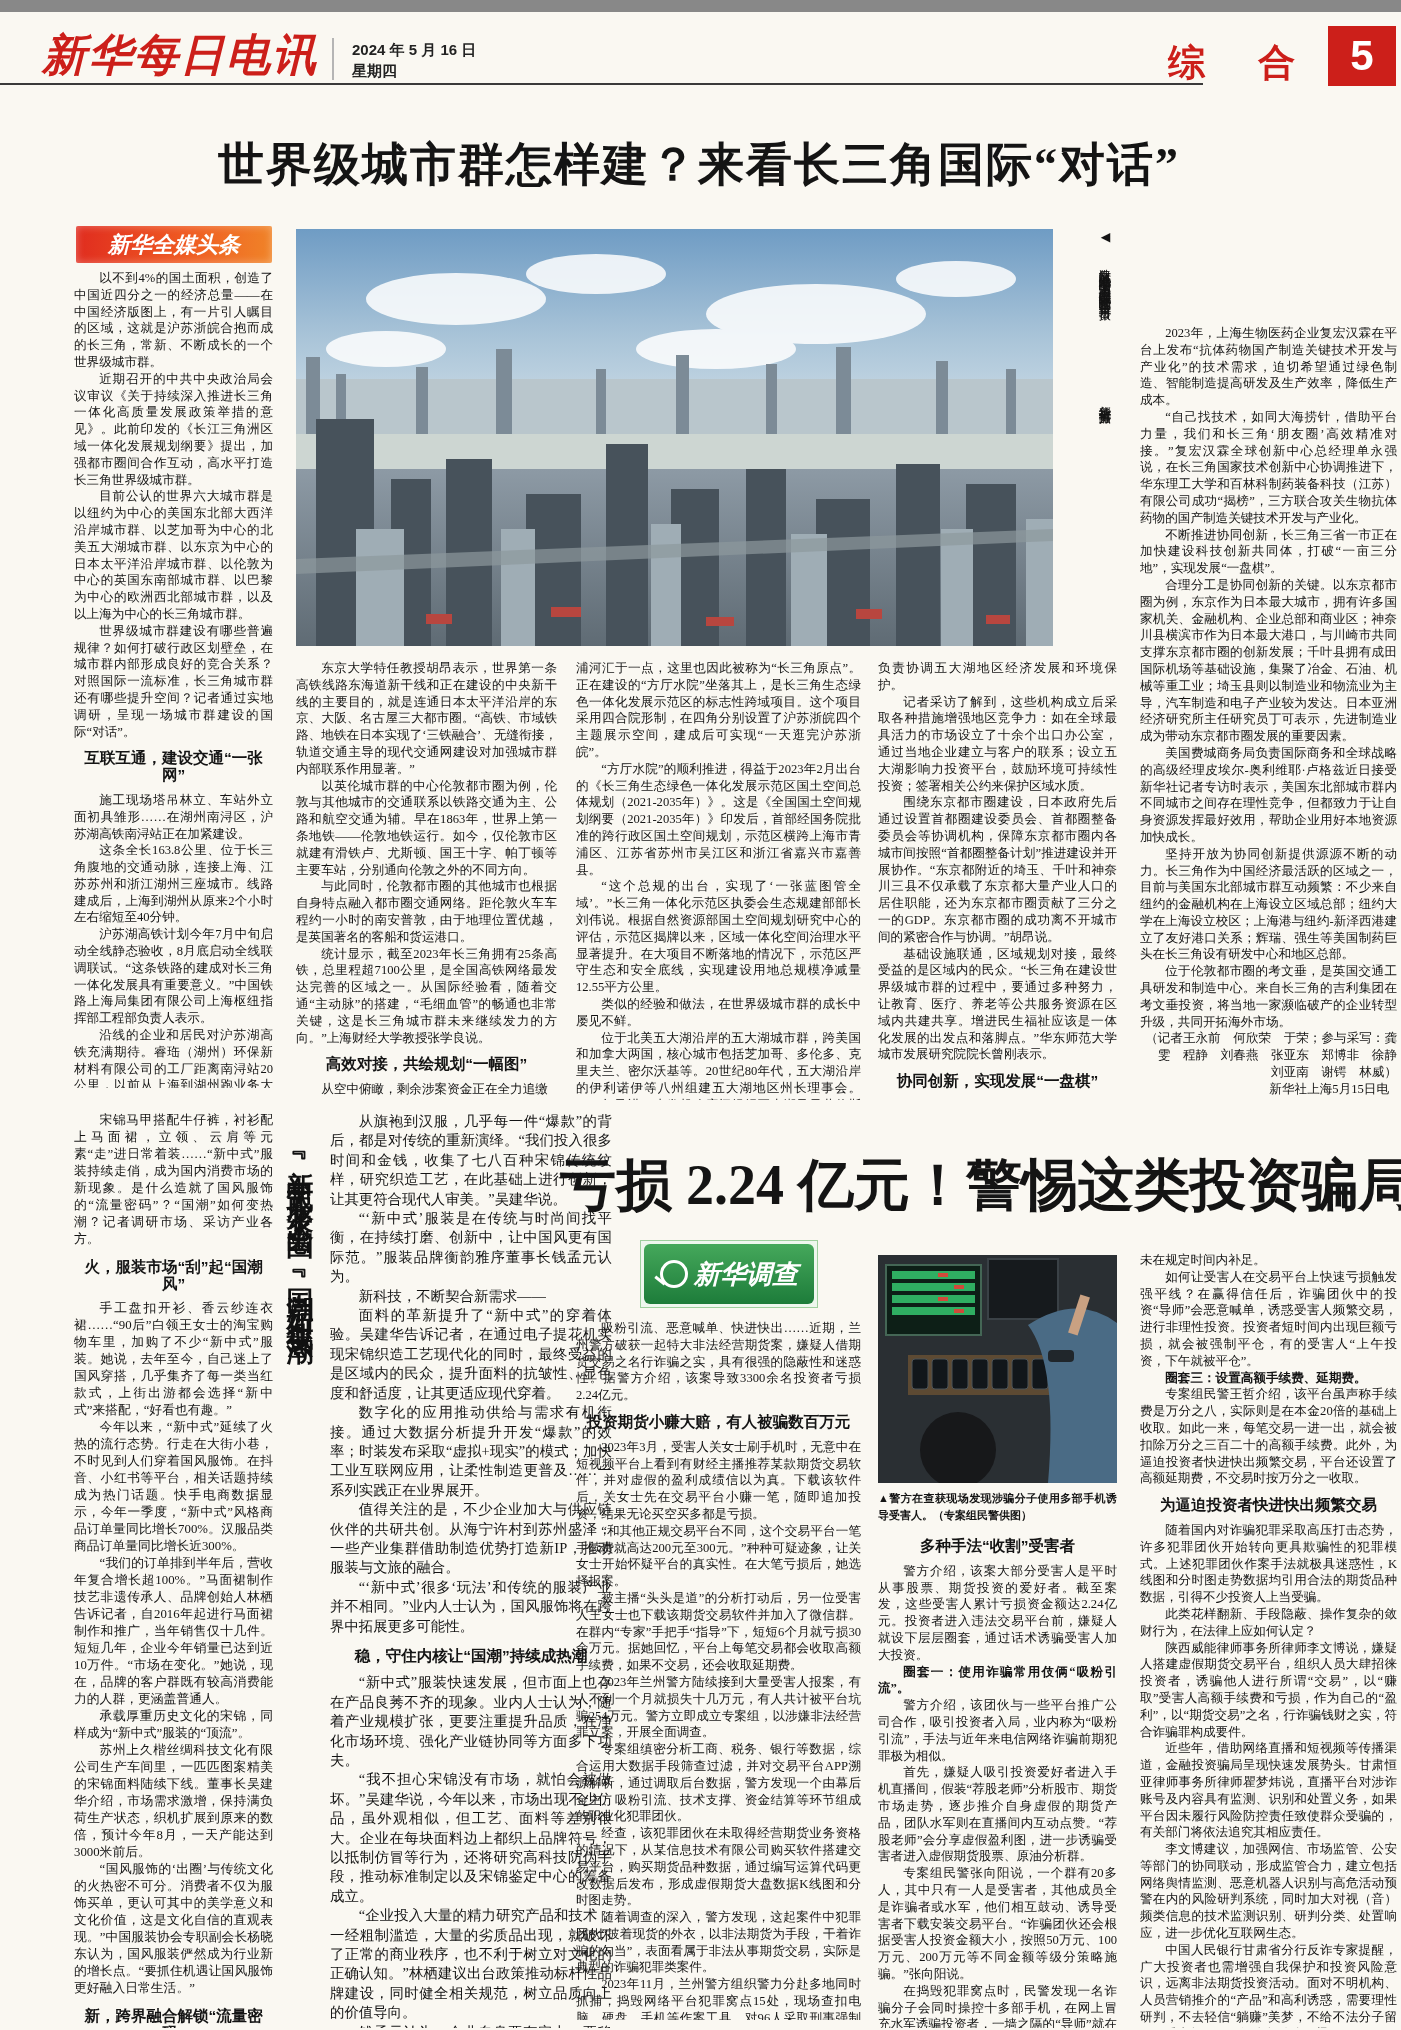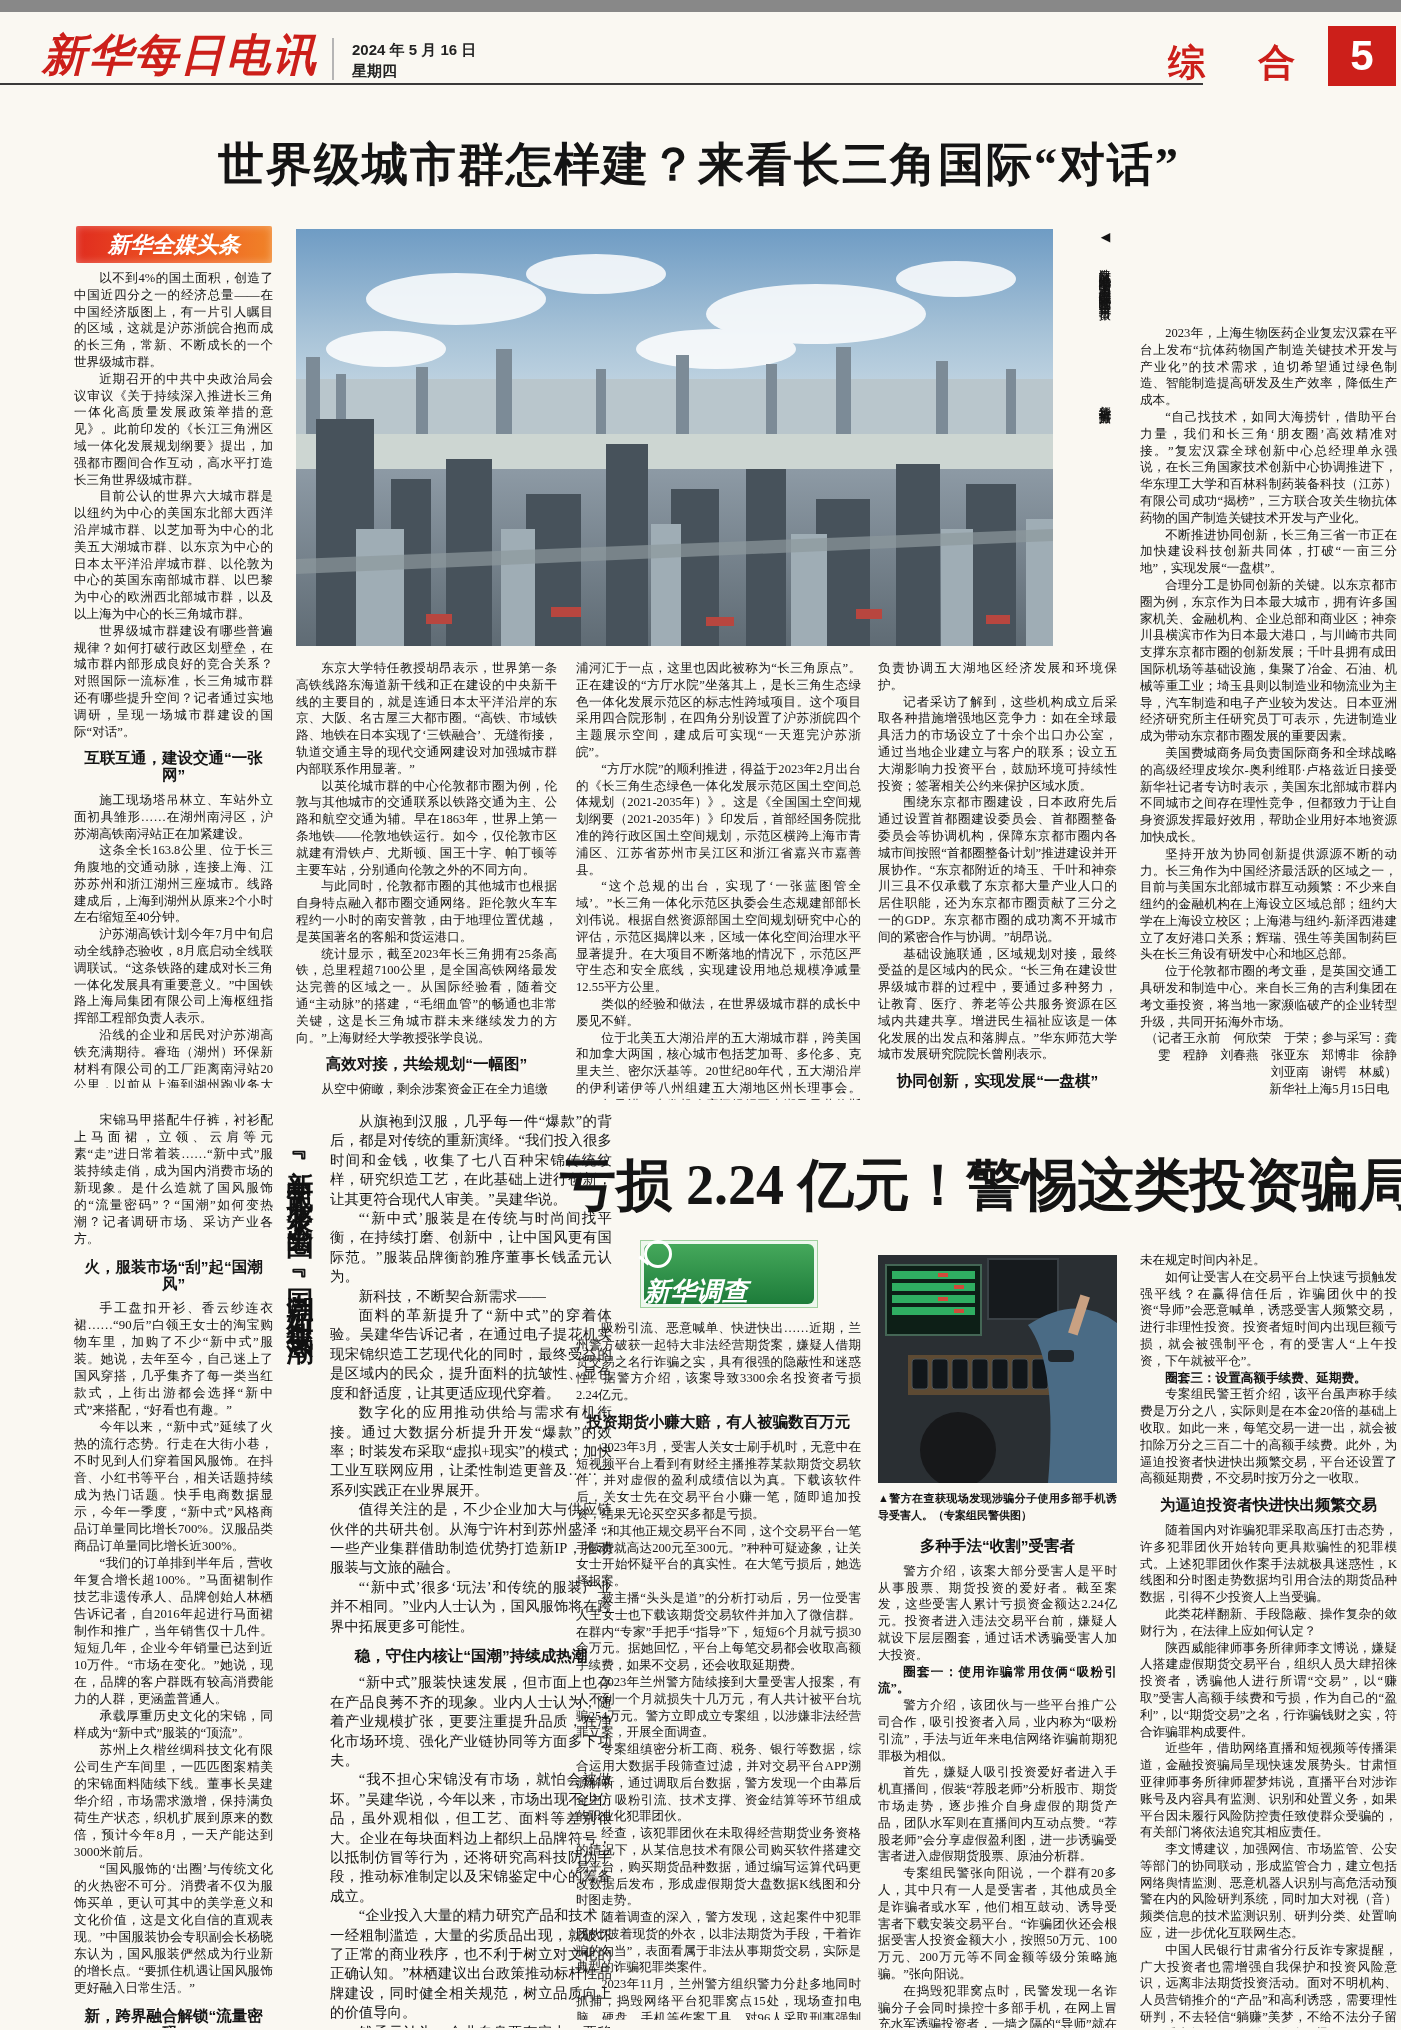--- a/index.html
+++ b/index.html
@@ -27,21 +27,21 @@
              background:linear-gradient(95deg,#e02c1f 0%,#ef5a22 55%,#f08428 100%);
              color:#fff;font-style:italic;font-weight:bold;font-size:22px;text-align:center;
              line-height:37px;font-family:"Liberation Sans","DejaVu Sans",sans-serif;
              box-shadow:inset 0 0 8px rgba(255,255,255,.35);}
   .badge-green-wrap{position:absolute;left:640px;top:1228px;width:170px;height:60px;
              border:1px solid #9ecf9e;padding:3px;background:#eef7ee;}
   .badge-green{width:100%;height:100%;border-radius:6px;
              background:linear-gradient(180deg,#45a85b 0%,#1d7c3a 100%);
              color:#fff;font-style:italic;font-weight:bold;font-size:26px;
              font-family:"Liberation Sans","DejaVu Sans",sans-serif;
-             display:flex;justify-content:center;gap:6px;flex-direction:column;}
+             display:flex;align-items:center;justify-content:center;gap:6px;}
   .mag{width:22px;height:22px;border:3px solid #fff;border-radius:50%;position:relative;flex:none;}
   .mag:after{content:"";position:absolute;left:-9px;top:16px;width:12px;height:3px;background:#fff;
              transform:rotate(38deg);}
   
   .col{position:absolute;text-align:justify;overflow:hidden;font-size:12.6px;line-height:16.8px;}
   .col p{margin:0;text-indent:2em;}
   .col p.c{text-indent:0;}
   .col p.b{font-weight:bold;}
   .col p.by{text-align:right;text-indent:0;}
   .col p.sig{font-weight:normal;text-align:right;padding-right:8px;text-indent:0;}

